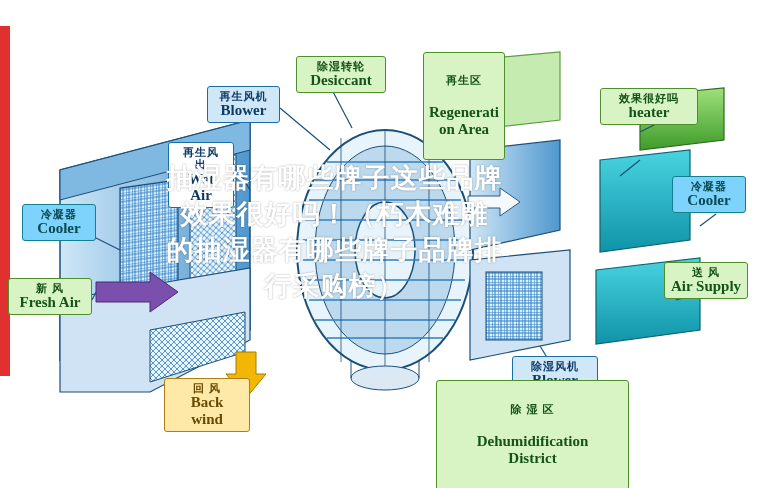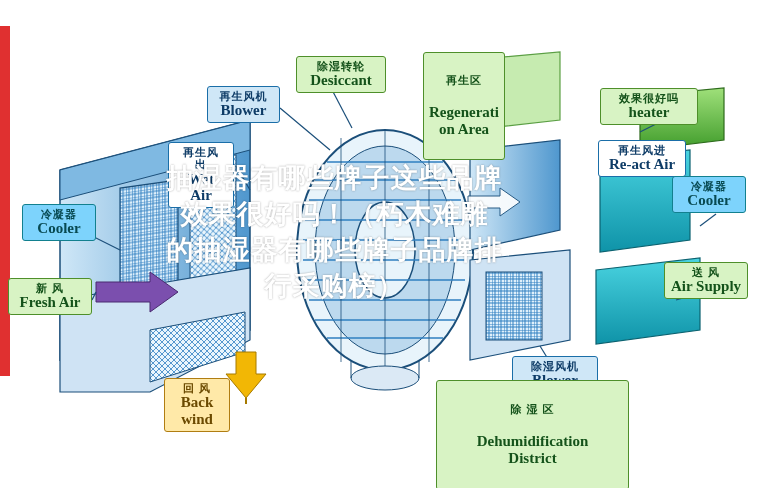--- a/index.html
+++ b/index.html
@@ -149,24 +149,20 @@
   <div class="lbl green" style="left:600px;top:88px;width:98px;padding:3px 2px;">
     <span class="cn">效果很好吗</span>
     <span class="en">heater</span>
   </div>
 
   <div class="lbl white" style="left:168px;top:142px;width:66px;padding:3px 10px;">
     <span class="cn">再生风出</span>
     <span class="en">Wet Air</span>
   </div>
 
-  <div class="lbl white" style="left:598px;top:140px;width:88px;padding:3px 2px;">
-    <span class="cn">再生风进</span>
-    <span class="en">Re-act Air</span>
-  </div>
 
   <div class="lbl cyan" style="left:22px;top:204px;width:74px;padding:3px 2px;">
     <span class="cn">冷凝器</span>
     <span class="en">Cooler</span>
   </div>
 
   <div class="lbl cyan" style="left:672px;top:176px;width:74px;padding:3px 2px;">
     <span class="cn">冷凝器</span>
     <span class="en">Cooler</span>
   </div>
@@ -179,21 +175,21 @@
   <div class="lbl green" style="left:664px;top:262px;width:84px;padding:3px 2px;">
     <span class="cn">送 风</span>
     <span class="en">Air Supply</span>
   </div>
 
   <div class="lbl blue" style="left:512px;top:356px;width:86px;padding:3px 2px;">
     <span class="cn">除湿风机</span>
     <span class="en">Blower</span>
   </div>
 
-  <div class="lbl yellow" style="left:164px;top:378px;width:66px;padding:3px 10px;">
+  <div class="lbl yellow" style="left:164px;top:378px;width:86px;padding:3px 10px;">
     <span class="cn">回 风</span>
     <span class="en">Back wind</span>
   </div>
 
   <div class="lbl green" style="left:436px;top:380px;width:193px;padding:4px 2px;white-space:pre-line;">
     <span class="cn">除 湿 区</span>
     <span class="en">Dehumidification
 District</span>
   </div>
 

